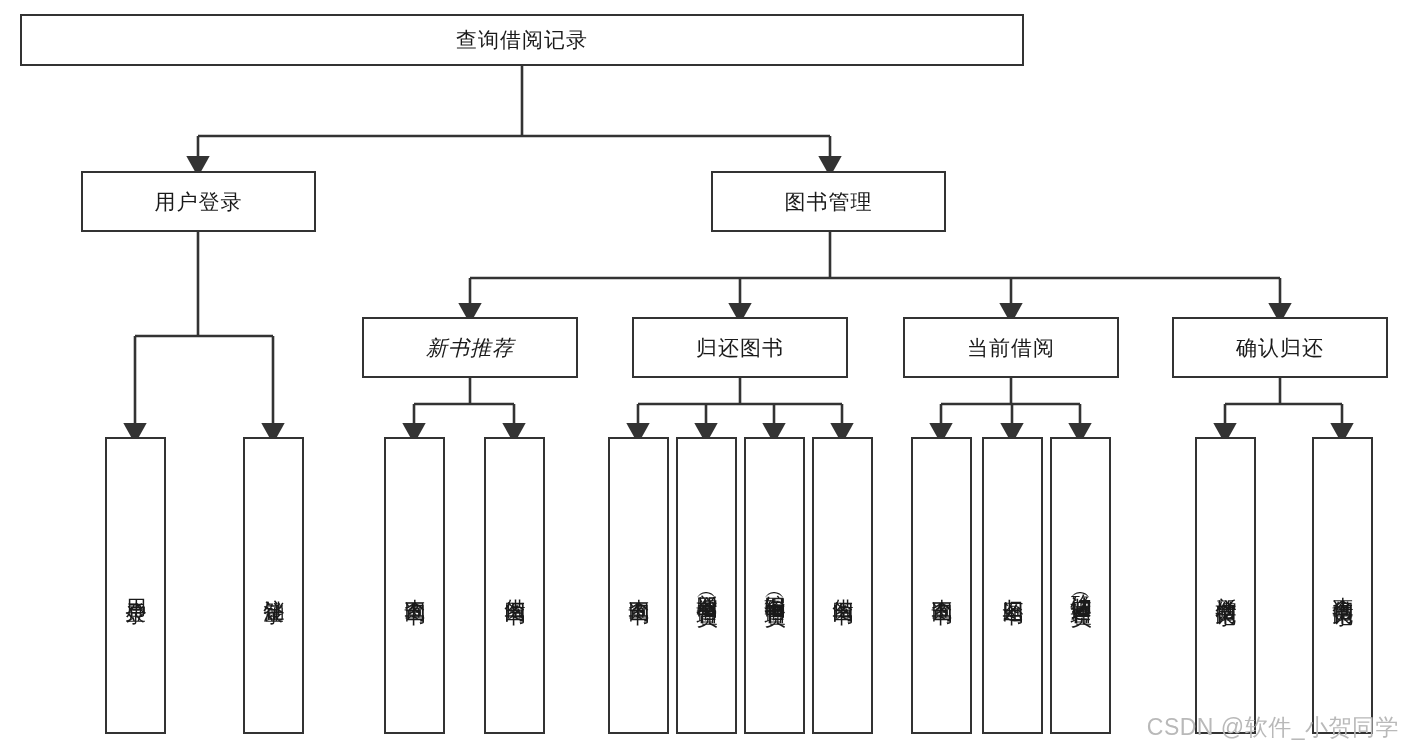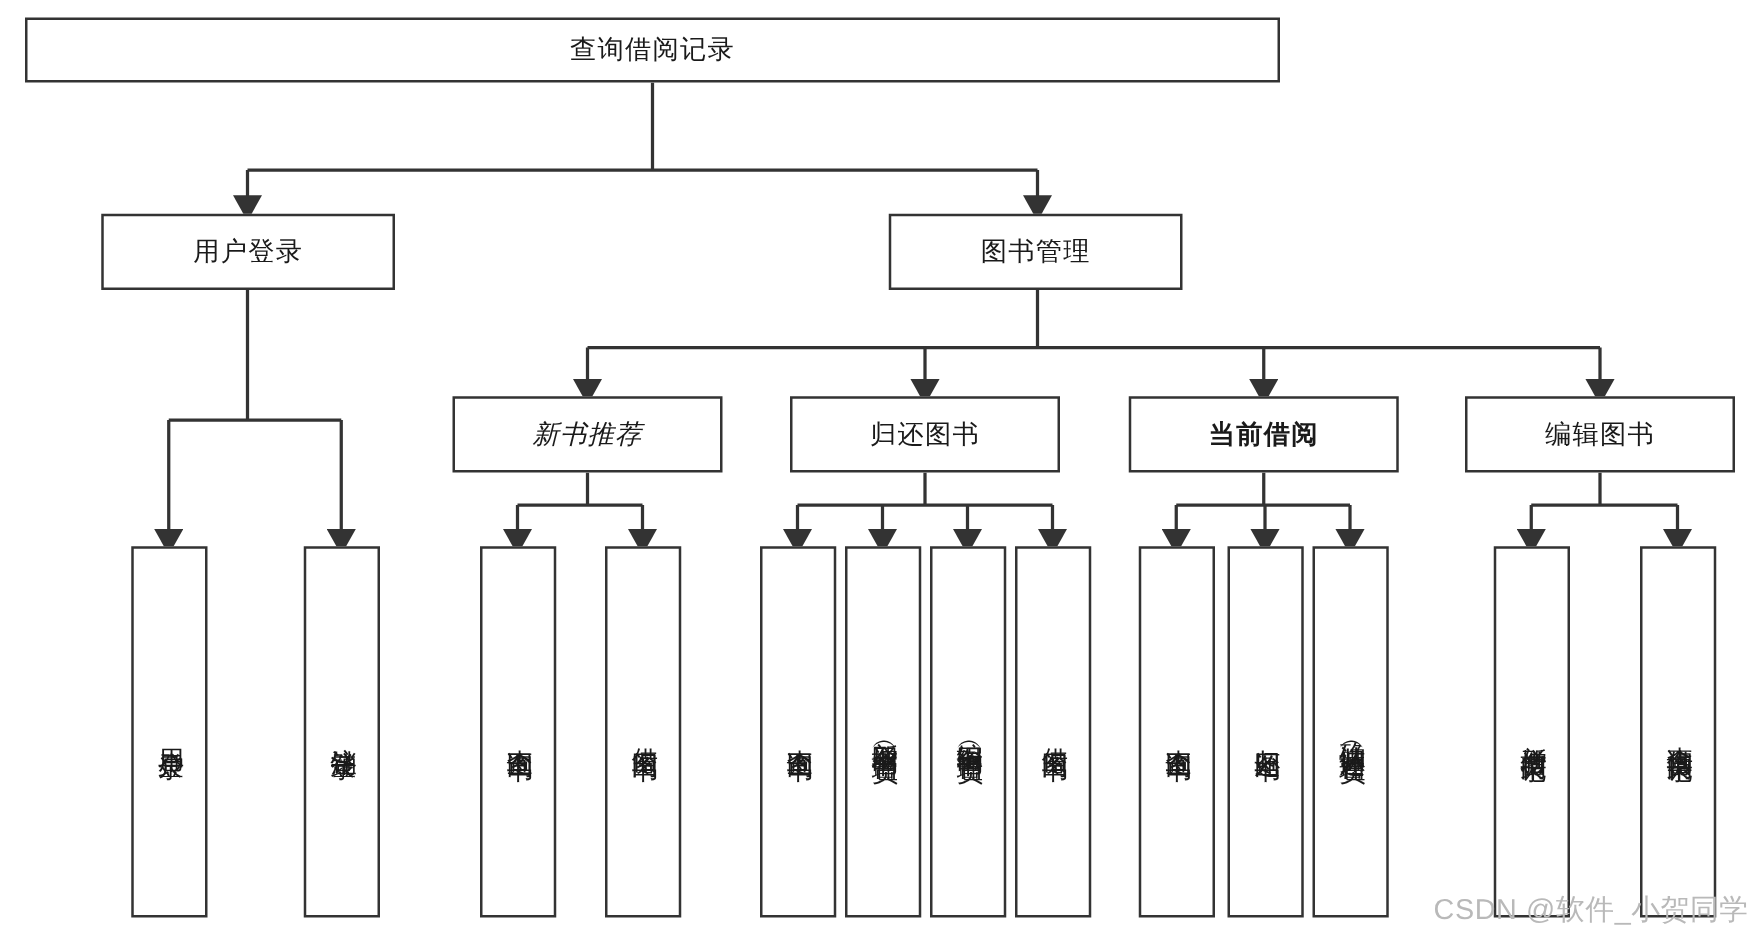--- a/index.html
+++ b/index.html
@@ -124,22 +124,22 @@
     </g>
   </svg>
 
   <div class="node horiz" style="left: 20px; top: 14px; width: 1004px; height: 52px;">查询借阅记录</div>
 
   <div class="node horiz" style="left: 81px; top: 171px; width: 235px; height: 61px;">用户登录</div>
   <div class="node horiz" style="left: 711px; top: 171px; width: 235px; height: 61px;">图书管理</div>
 
   <div class="node horiz" style="left: 362px; top: 317px; width: 216px; height: 61px; font-style: italic;">新书推荐</div>
   <div class="node horiz" style="left: 632px; top: 317px; width: 216px; height: 61px;">归还图书</div>
-  <div class="node horiz" style="left: 903px; top: 317px; width: 216px; height: 61px; font-weight: bold;">当前借阅</div>
-  <div class="node horiz" style="left: 1172px; top: 317px; width: 216px; height: 61px;">编辑图书</div>
+  <div class="node horiz" style="left: 903px; top: 317px; width: 216px; height: 61px;">当前借阅</div>
+  <div class="node horiz" style="left: 1172px; top: 317px; width: 216px; height: 61px;">确认归还</div>
 
   <div class="node vert" style="left: 105px; top: 437px; width: 61px; height: 297px;">
     <span class="vlabel">用户登录</span>
   </div>
   <div class="node vert" style="left: 243px; top: 437px; width: 61px; height: 297px;">
     <span class="vlabel">注销登录</span>
   </div>
   <div class="node vert" style="left: 384px; top: 437px; width: 61px; height: 297px;">
     <span class="vlabel">查询图书</span>
   </div>

